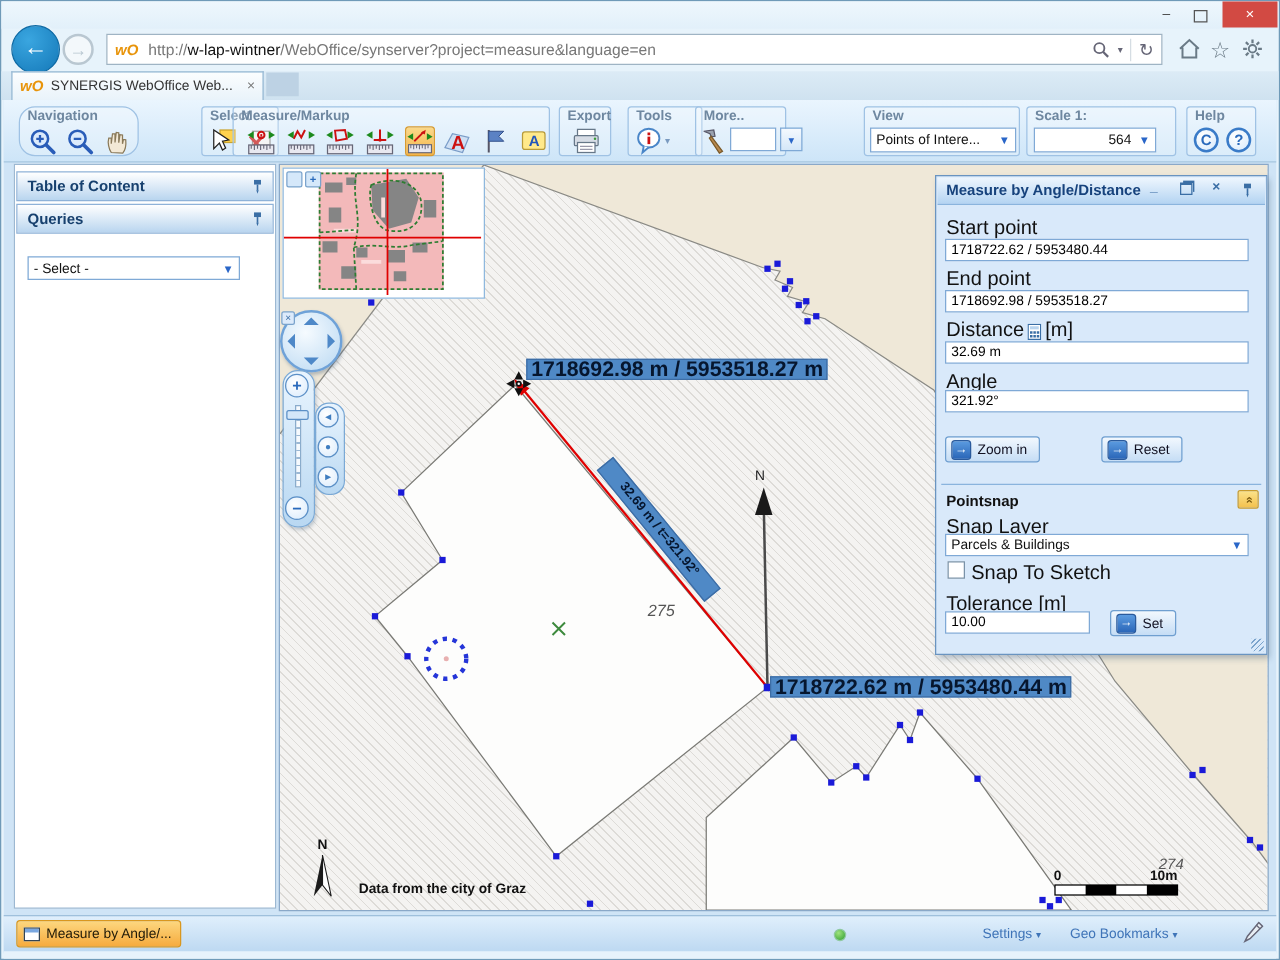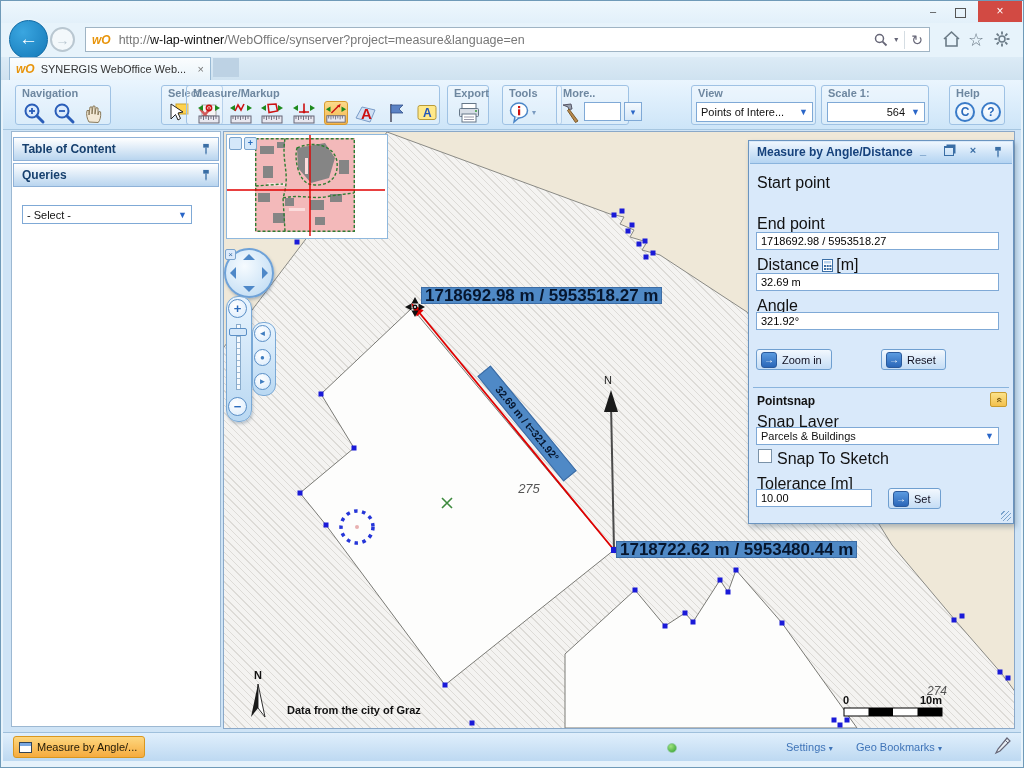--- a/index.html
+++ b/index.html
@@ -148,21 +148,21 @@
   <div class="abs tab">
     <span class="urlfav" style="margin-left:0;">wO</span>
     <span class="tabtitle">SYNERGIS WebOffice Web...</span>
     <span class="tabclose">×</span>
   </div>
   <div class="abs newtab"></div>
 
   <div class="abs pagebg"></div>
   <div class="abs toolbar"></div>
 
-  <div class="grp" style="left:14px;width:96px;">
+  <div class="grp" style="left:14px;width:96px;border-radius:13px;">
     <span class="grp-title">Navigation</span>
     <svg class="ticon" style="left:6px;" viewBox="0 0 24 24">
       <circle cx="10" cy="10" r="6.5" fill="#dcebfc" stroke="#2a5db8" stroke-width="2"></circle>
         <line x1="15" y1="15" x2="21" y2="21" stroke="#2a5db8" stroke-width="3" stroke-linecap="round"></line>
         <line x1="7" y1="10" x2="13" y2="10" stroke="#2a5db8" stroke-width="1.8"></line>
         <line x1="10" y1="7" x2="10" y2="13" stroke="#2a5db8" stroke-width="1.8"></line>
       </svg>
     <svg class="ticon" style="left:36px;" viewBox="0 0 24 24">
       <circle cx="10" cy="10" r="6.5" fill="#dcebfc" stroke="#2a5db8" stroke-width="2"></circle>
         <line x1="15" y1="15" x2="21" y2="21" stroke="#2a5db8" stroke-width="3" stroke-linecap="round"></line>
@@ -285,21 +285,21 @@
   </div>
 
   <div class="grp" style="left:690px;width:125px;">
     <span class="grp-title">View</span>
     <div class="combo" style="left:4px;top:16px;width:117px;height:20px;">
       <span>Points of Intere...</span>
       <span class="dd">▼</span>
     </div>
   </div>
 
-  <div class="grp" style="left:820px;width:108px;">
+  <div class="grp" style="left:820px;width:120px;">
     <span class="grp-title">Scale 1:</span>
     <div class="combo" style="left:5px;top:16px;width:98px;height:20px;">
       <span style="margin-left:auto;">564</span>
       <span class="dd" style="margin-left:6px;">▼</span>
     </div>
   </div>
 
   <div class="grp" style="left:948px;width:56px;">
     <span class="grp-title">Help</span>
     <div class="roundbtn" style="left:5px;top:16px;">C</div>
@@ -479,20 +479,21 @@
         <span style="display:inline-block;width:8px;height:7px;border:1px solid #3a6ea5;border-top-width:2px;box-shadow:2px -2px 0 -0.5px #3a6ea5;"></span>
       </div>
       <div class="mp-ico" style="left:216px;">×</div>
       <svg class="pin" style="right:10px;top:5px;" viewBox="0 0 10 14">
           <rect x="2" y="1" width="6" height="4" fill="#3a6ea5"></rect>
           <rect x="4.3" y="5" width="1.4" height="5" fill="#3a6ea5"></rect>
           <polygon points="5,13 4,10 6,10" fill="#3a6ea5"></polygon>
         </svg>
 
       <div class="mp-label" style="top:33px;">Start point</div>
+      <input class="mp-input" style="top: 50px;" readonly="" value="1718722.62 / 5953480.44">
       <div class="mp-label" style="top:74px;">End point</div>
       <input class="mp-input" style="top: 91px;" readonly="" value="1718692.98 / 5953518.27">
       <div class="mp-label" style="top:115px;display:flex;align-items:center;gap:3px;">
         <span>Distance</span>
         <svg width="11" height="13" viewBox="0 0 11 13">
             <rect x="0.5" y="0.5" width="10" height="12" fill="#fff" stroke="#3a6ea5"></rect>
             <rect x="2" y="2" width="7" height="2.5" fill="#b9d4ee"></rect>
             <g fill="#3a6ea5">
               <rect x="2" y="6" width="2" height="2"></rect>
               <rect x="4.7" y="6" width="2" height="2"></rect>

